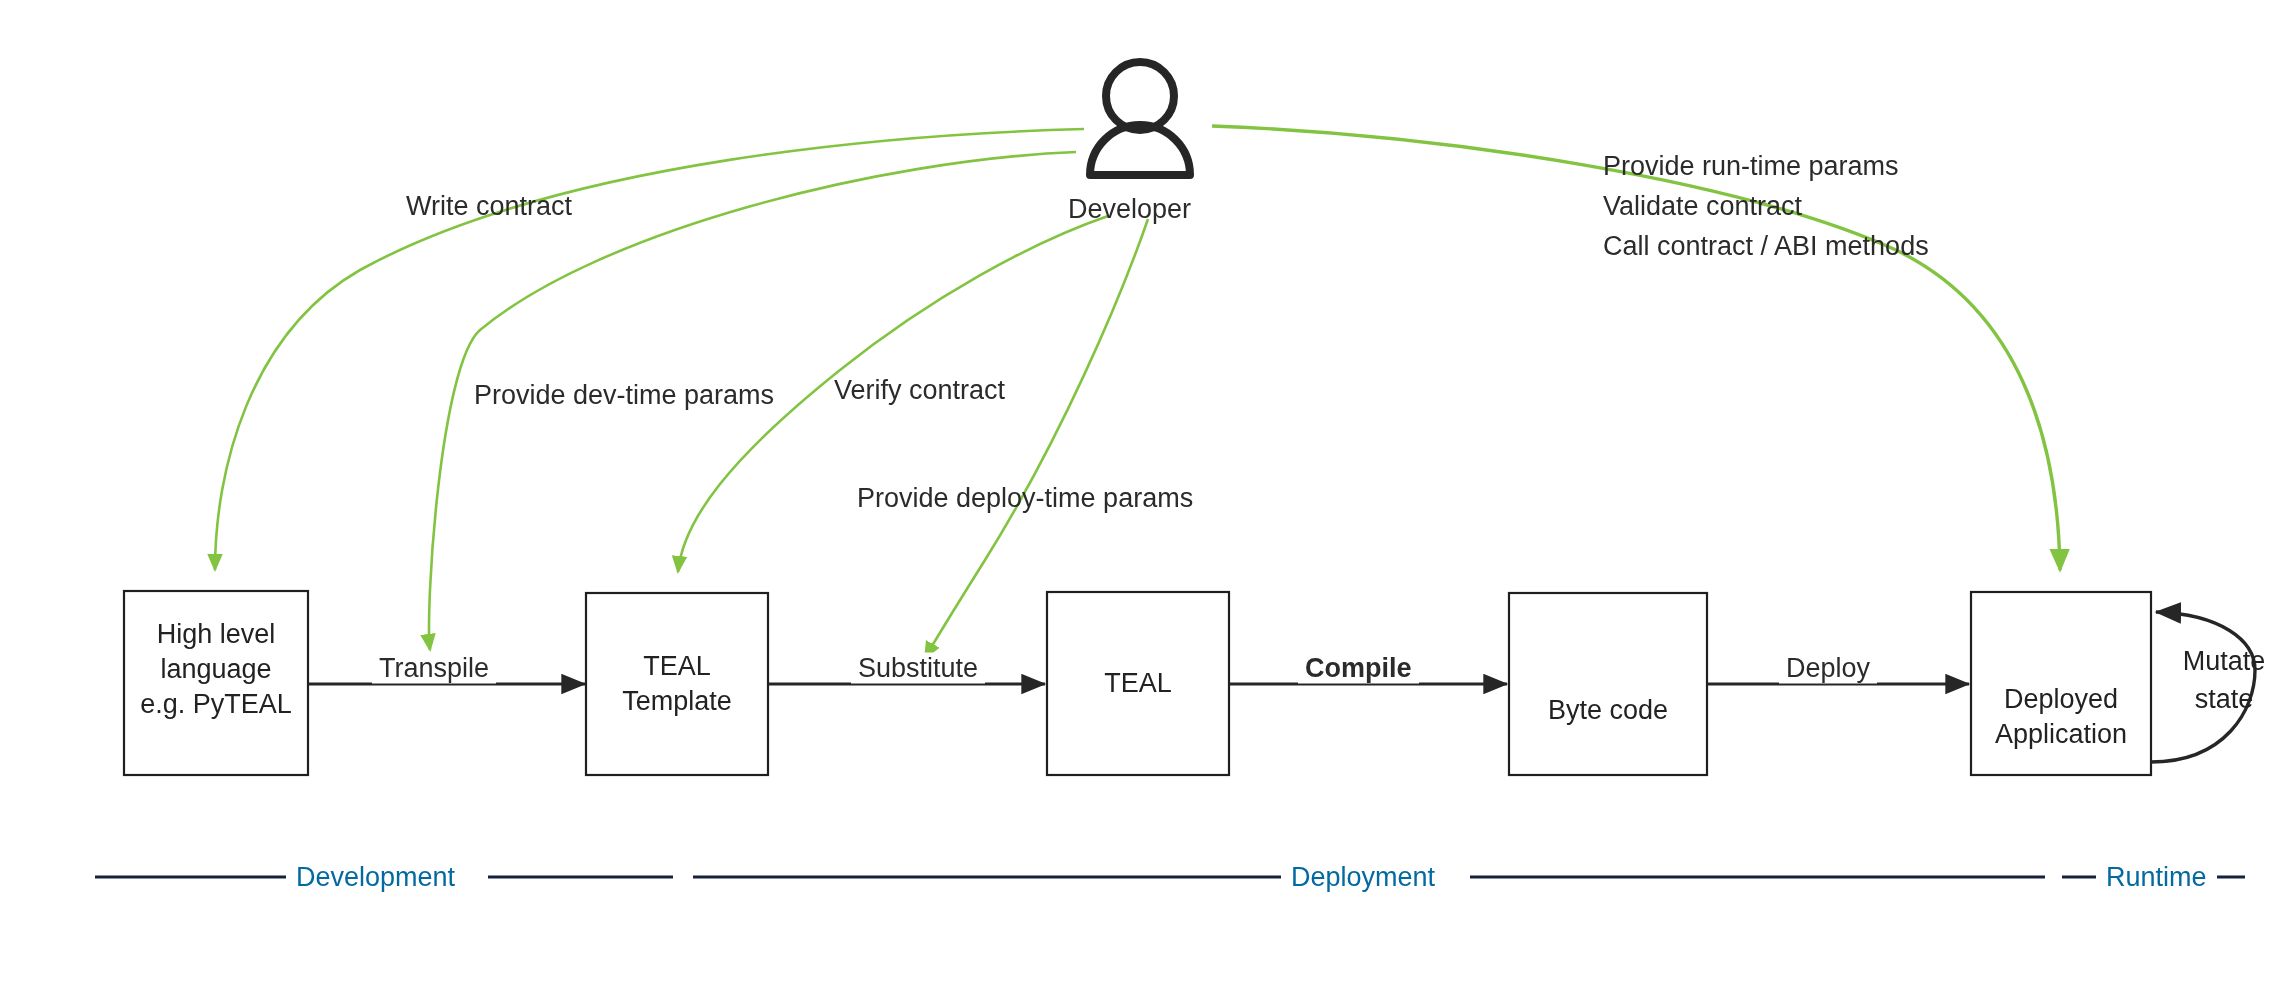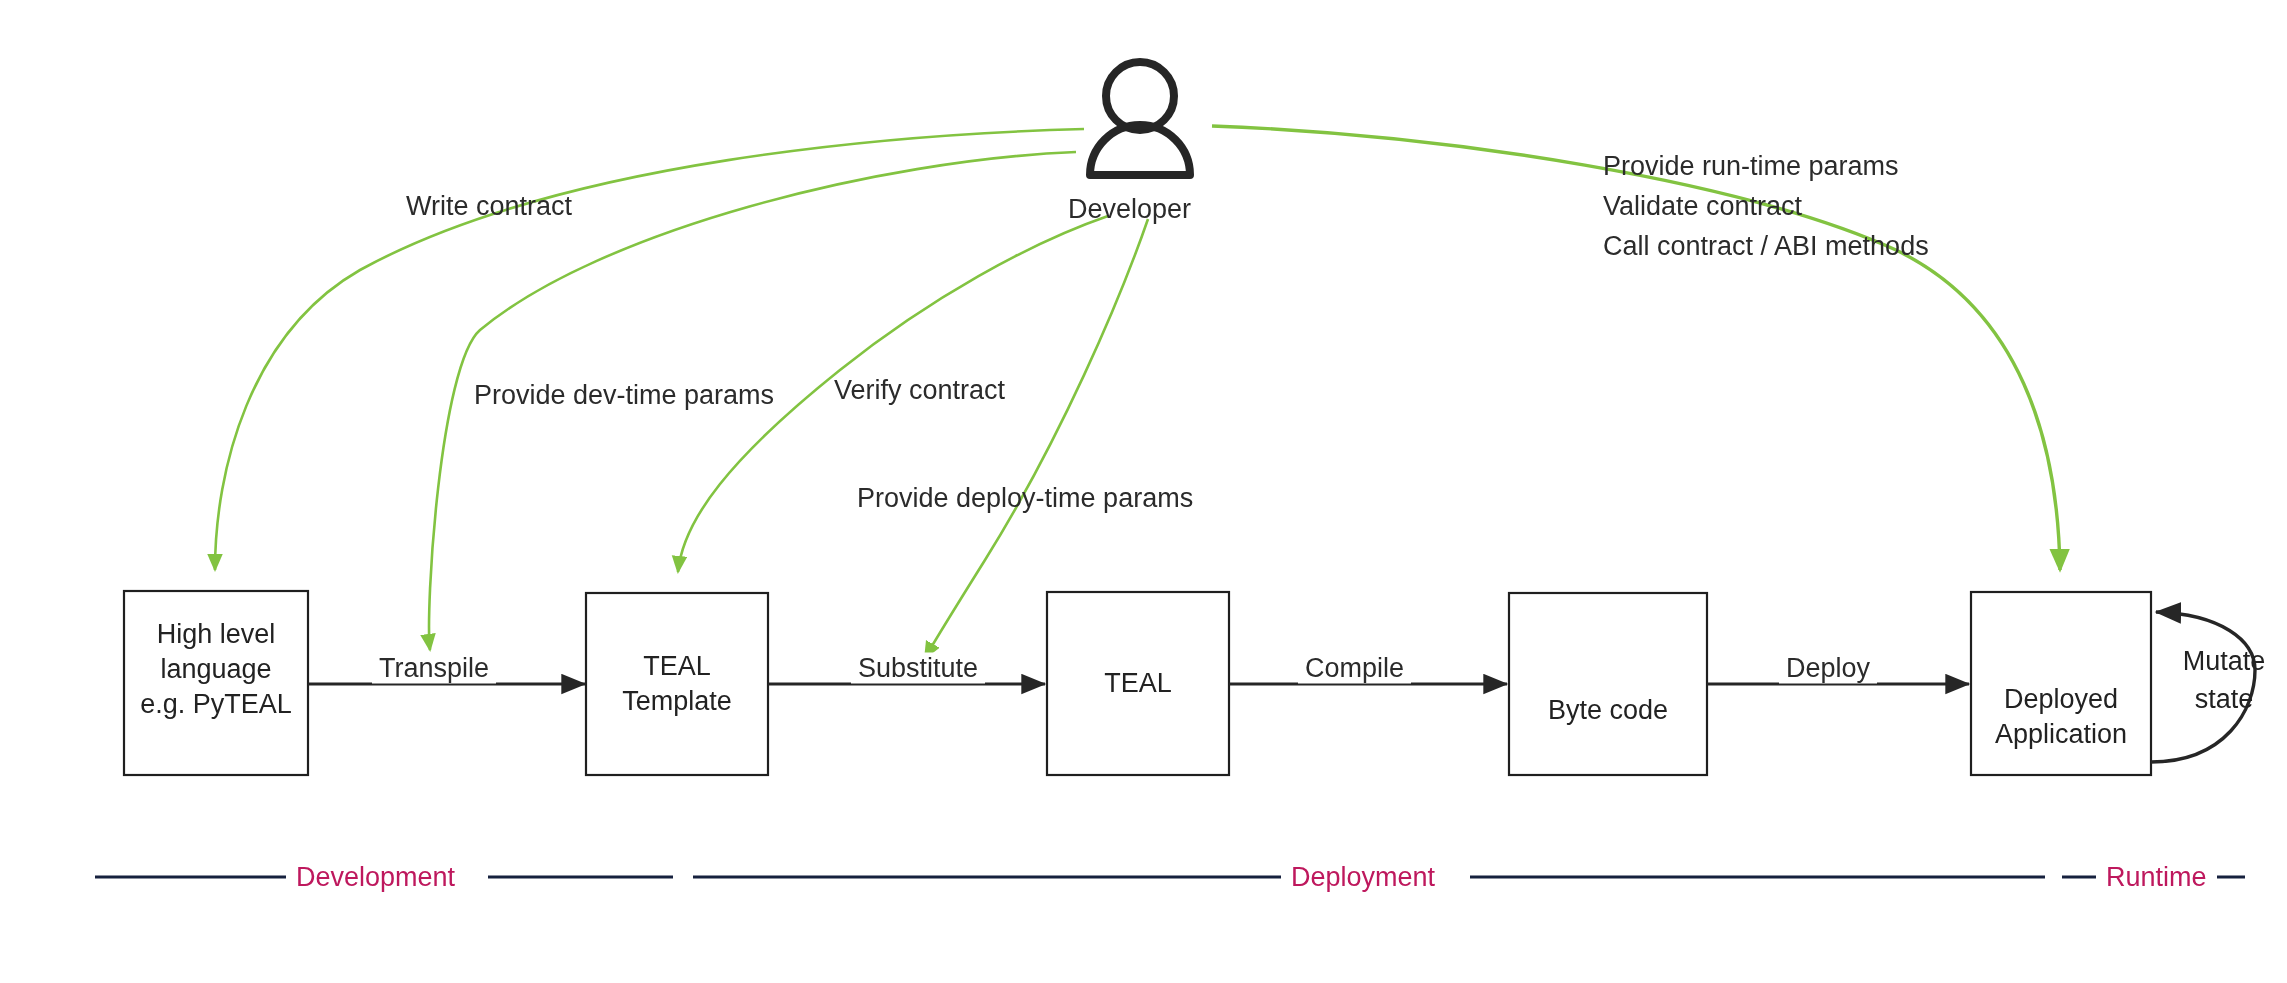--- a/index.html
+++ b/index.html
@@ -84,21 +84,21 @@
     position: absolute;
     color: #2b2b2b;
     font-size: 27px;
     white-space: nowrap;
     background: #ffffff;
     padding: 0 7px;
     font-family: "Liberation Sans", sans-serif;
   }
   .phase-label {
     position: absolute;
-    color: #be185d;
+    color: #0369a1;
     font-size: 27px;
     white-space: nowrap;
     background: #ffffff;
     padding: 0 10px;
     font-family: "Liberation Sans", sans-serif;
   }
   .actor-label {
     position: absolute;
     color: #2b2b2b;
     font-size: 27px;
@@ -193,21 +193,21 @@
 
   <div class="box-label" style="left:1509px; top:593px; width:198px; height:234px;">Byte code</div>
 
   <div class="box-label" style="left:1971px; top:592px; width:180px; height:193px;margin-top:28px;">Deployed
 Application</div>
 
   <div class="edge-label" style="left:372px; top:668px; transform:translateY(-50%);">Transpile</div>
 
   <div class="edge-label" style="left:851px; top:668px; transform:translateY(-50%);">Substitute</div>
 
-  <div class="edge-label" style="left:1298px; top:668px; transform:translateY(-50%);">Compile</div>
+  <div class="edge-label" style="left:1298px; top:668px; transform:translateY(-50%);font-weight:bold;">Compile</div>
 
   <div class="edge-label" style="left:1779px; top:668px; transform:translateY(-50%);">Deploy</div>
 
   <div class="box-label" style="left:2168px; top:620px; width:112px; height:120px; line-height:38px;">Mutate
 state</div>
 
   <div class="phase-label" style="left:286px; top:862px;">Development</div>
 
   <div class="phase-label" style="left:1281px; top:862px;">Deployment</div>
 

